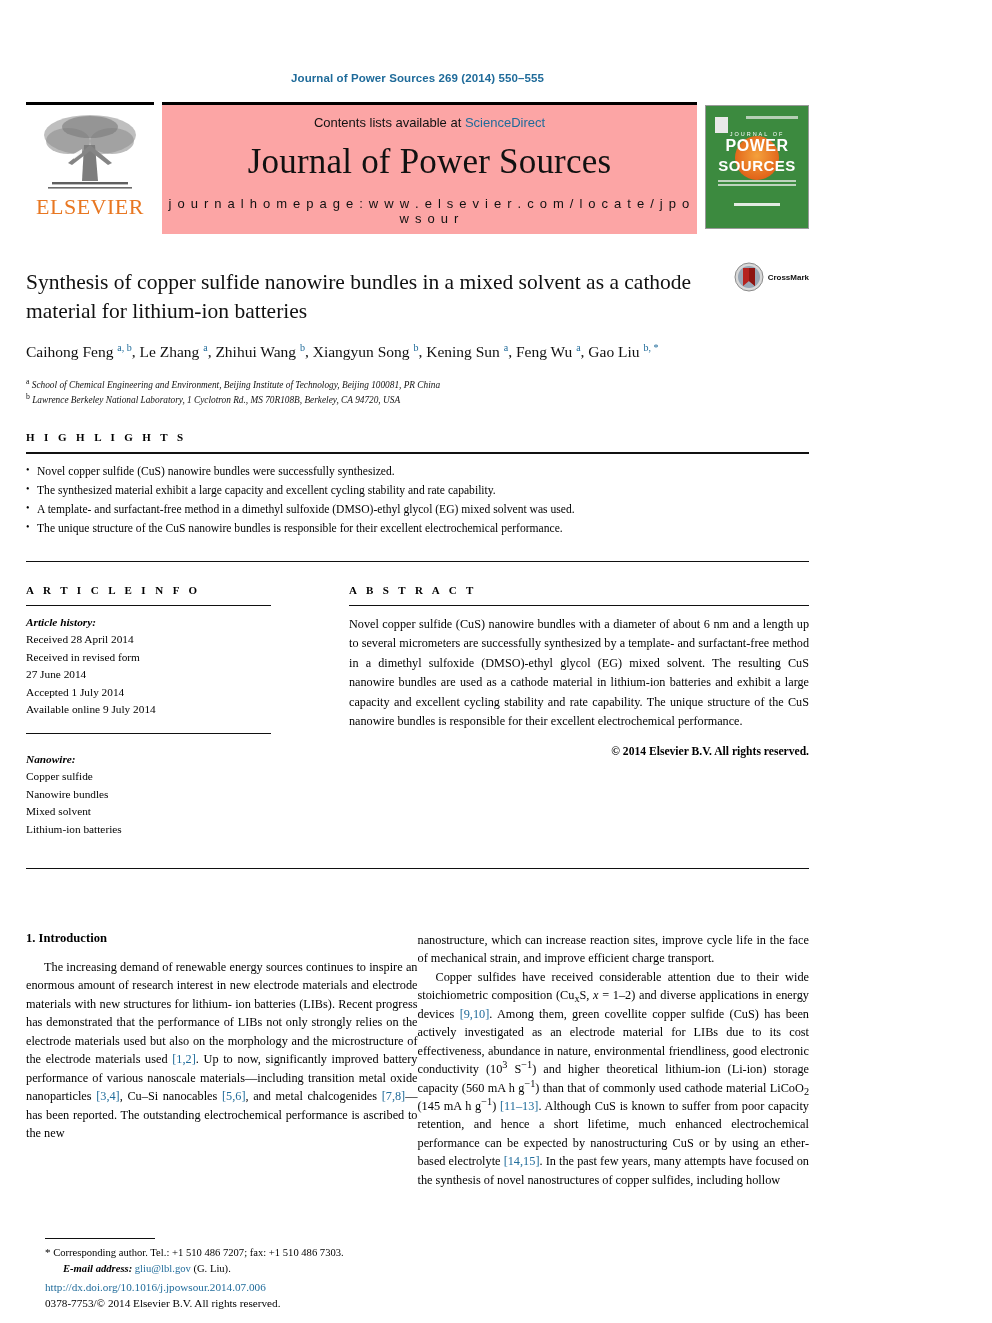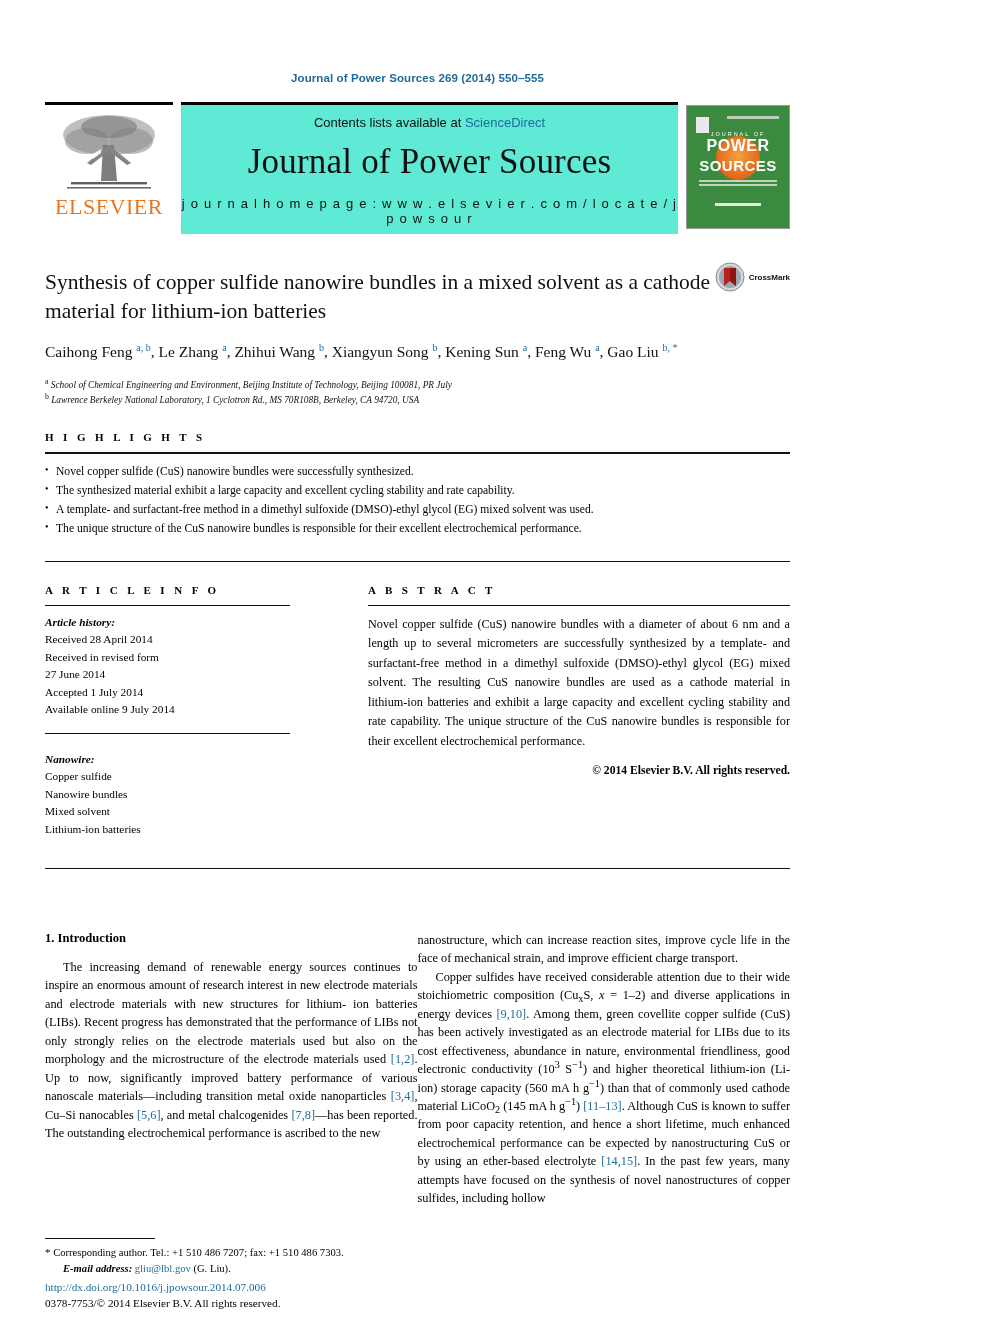--- a/index.html
+++ b/index.html
@@ -13,21 +13,21 @@
     font-family: "Liberation Serif", "DejaVu Serif", serif;
     color: #000000;
     position: relative;
     overflow: hidden;
   }
   .page {
     position: relative;
     width: 835px;
     height: 1323px;
     box-sizing: border-box;
-    padding: 0 45px;
+    padding: 0 26px;
   }
 
   
   .running-head {
     text-align: center;
     color: #1f6b9a;
     font-size: 11.5px;
     font-weight: bold;
     letter-spacing: .1px;
     padding-top: 72px;
@@ -55,21 +55,21 @@
   .elsevier-word {
     font-family: "Liberation Serif", serif;
     color: #E87722;
     font-size: 22px;
     letter-spacing: 0.5px;
     line-height: 1;
     margin-top: 1px;
   }
   .masthead-center {
     flex: 1 1 auto;
-    background: #5eead4;
+    background: #fca5a5;
     border-top: 3px solid #000;
     margin-left: 8px;
     margin-right: 8px;
     padding: 10px 0 8px 0;
     text-align: center;
     position: relative;
   }
   .contents-line {
     font-family: "Liberation Sans", sans-serif;
     font-size: 13px;
@@ -337,21 +337,21 @@
       <span class="crossmark-word">CrossMark</span>
     </div>
 
     <h1 class="paper-title">Synthesis of copper sulfide nanowire bundles in a mixed solvent as a cathode material for lithium-ion batteries</h1>
 
     <div class="authors">Caihong Feng <sup>a, b</sup>, Le Zhang <sup>a</sup>, Zhihui Wang <sup>b</sup>, Xiangyun Song <sup>b</sup>, Kening Sun <sup>a</sup>, Feng Wu <sup>a</sup>, Gao Liu <sup>b, *</sup></div>
 
     <div class="affiliations">
       <div>
         <sup>a</sup>
-        <span>School of Chemical Engineering and Environment, Beijing Institute of Technology, Beijing 100081, PR July</span>
+        <span>School of Chemical Engineering and Environment, Beijing Institute of Technology, Beijing 100081, PR China</span>
       </div>
       <div>
         <sup>b</sup>
         <span>Lawrence Berkeley National Laboratory, 1 Cyclotron Rd., MS 70R108B, Berkeley, CA 94720, USA</span>
       </div>
     </div>
   </div>
 
   <div class="highlights">
     <div class="section-head">H I G H L I G H T S</div>

